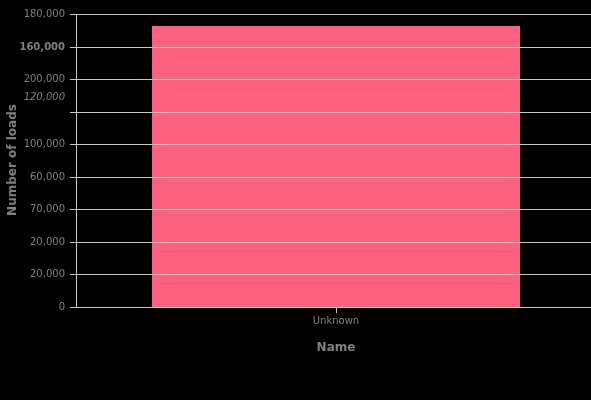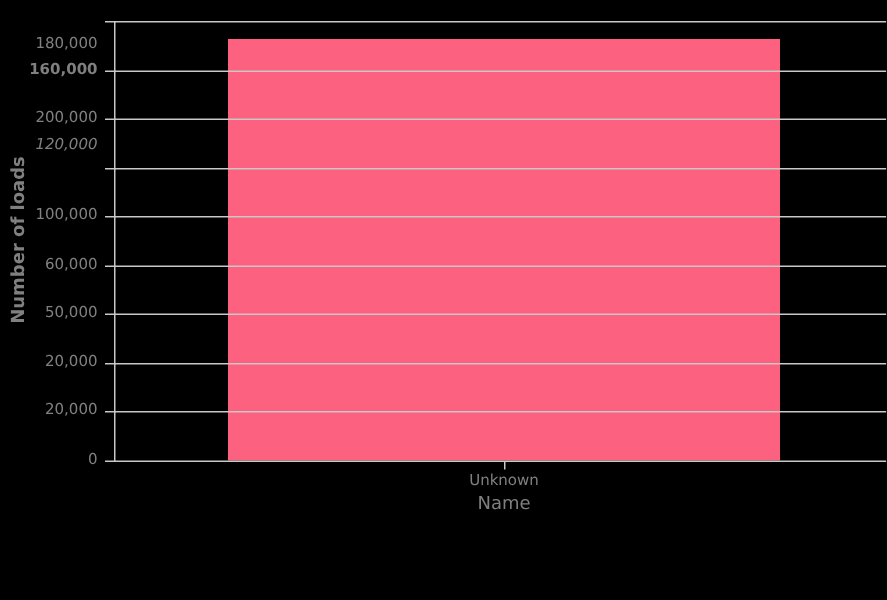--- a/index.html
+++ b/index.html
@@ -82,24 +82,24 @@
     color: #808080;
     font-size: 10px;
     line-height: 12px;
     white-space: nowrap;
     transform: translateX(-50%);
   }
 
   
   #x-axis-title {
     position: absolute;
-    top: 328px;
+    top: 340px;
     color: #808080;
     font-size: 12px;
-    font-weight: normal;
+    font-weight: bold;
     line-height: 14px;
     text-align: center;
     white-space: nowrap;
     transform: translateX(-50%);
   }
   #y-axis-title {
     position: absolute;
     left: 12px;
     top: 160px;
     color: #808080;
@@ -133,33 +133,33 @@
   <div id="y-axis-spine"></div>
 
   <div id="y-axis-ticks">
       <div class="y-tick-mark" style="top: 307px; background: rgb(200, 200, 200);"></div>
       <div class="y-tick-label" style="top: 302px; color: rgb(128, 128, 128);">0</div>
       <div class="y-tick-mark" style="top: 274.444px; background: rgb(200, 200, 200);"></div>
       <div class="y-tick-label" style="top: 269.444px; color: rgb(128, 128, 128);">20,000</div>
       <div class="y-tick-mark" style="top: 241.889px; background: rgb(200, 200, 200);"></div>
       <div class="y-tick-label" style="top: 236.889px; color: rgb(128, 128, 128);">20,000</div>
       <div class="y-tick-mark" style="top: 209.333px; background: rgb(200, 200, 200);"></div>
-      <div class="y-tick-label" style="top: 204.333px; color: rgb(128, 128, 128);">50,000</div>
+      <div class="y-tick-label" style="top: 204.333px; color: rgb(128, 128, 128);">70,000</div>
       <div class="y-tick-mark" style="top: 176.778px; background: rgb(200, 200, 200);"></div>
       <div class="y-tick-label" style="top: 171.778px; color: rgb(128, 128, 128);">60,000</div>
       <div class="y-tick-mark" style="top: 144.222px; background: rgb(200, 200, 200);"></div>
       <div class="y-tick-label" style="top: 139.222px; color: rgb(128, 128, 128);">100,000</div>
       <div class="y-tick-mark" style="top: 111.667px; background: rgb(200, 200, 200);"></div>
       <div class="y-tick-label" style="top: 92px; color: rgb(128, 128, 128); font-style: italic;">120,000</div>
       <div class="y-tick-mark" style="top: 79.1111px; background: rgb(200, 200, 200);"></div>
       <div class="y-tick-label" style="top: 74.1111px; color: rgb(128, 128, 128);">200,000</div>
       <div class="y-tick-mark" style="top: 46.5556px; background: rgb(200, 200, 200);"></div>
       <div class="y-tick-label" style="top: 41.5556px; color: rgb(128, 128, 128); font-weight: bold;">160,000</div>
       <div class="y-tick-mark" style="top: 14px; background: rgb(200, 200, 200);"></div>
-      <div class="y-tick-label" style="top: 25px; color: rgb(128, 128, 128);">180,000</div>
+      <div class="y-tick-label" style="top: 9px; color: rgb(128, 128, 128);">180,000</div>
     </div>
 
   <div id="x-tick-mark" style="left: 336px;"></div>
   <div id="x-tick-label" style="left: 336px;">Unknown</div>
 
   <div id="x-axis-title" style="left: 336px;">Name</div>
   <div id="y-axis-title">Number of loads</div>
 
 </div>
 

